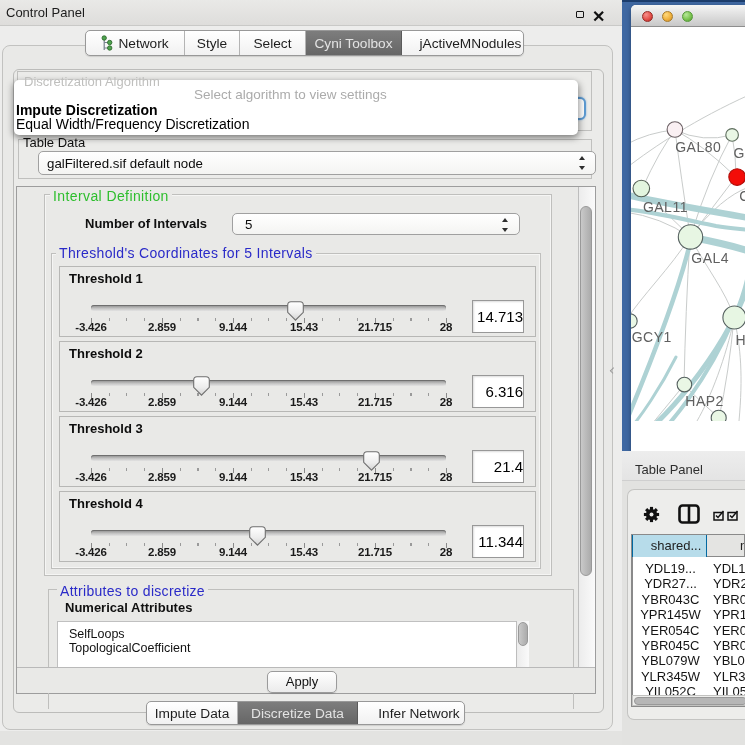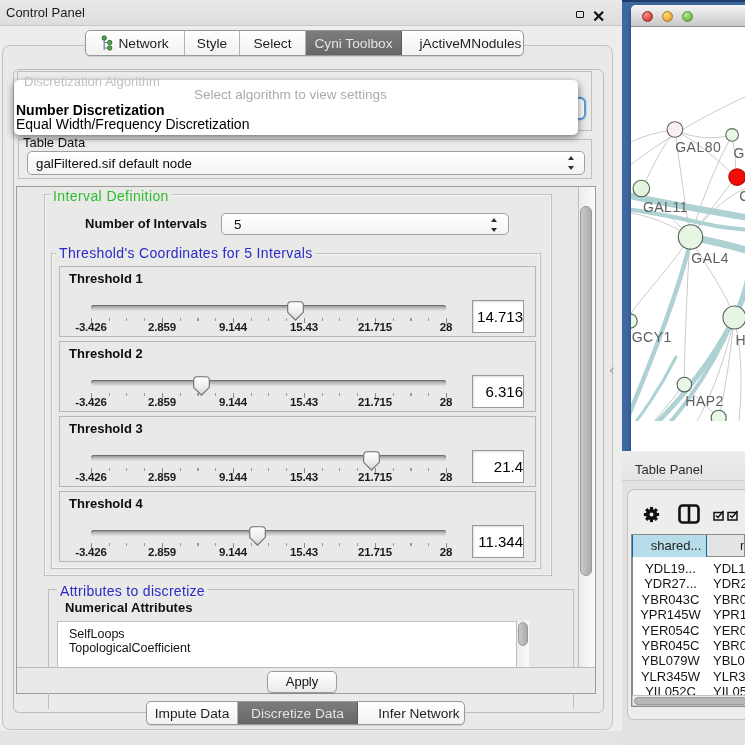--- a/index.html
+++ b/index.html
@@ -12,21 +12,21 @@
 .inner-panel{left:13px;top:69px;width:591px;height:644px;border:1px solid #bcbcba;border-radius:6px;background:#ebebe9;}
 .hidpanel{position:absolute;border:1px solid #c0c0be;background:#ebebe9;}
 .seg{position:absolute;display:flex;background:linear-gradient(#ffffff,#f1f1f1);border:1px solid #989898;border-radius:5px;overflow:hidden;box-shadow:0 1px 1px rgba(0,0,0,0.12);}
 .seg div{height:100%;display:flex;align-items:center;justify-content:center;font-size:13.7px;color:#1e1e1e;border-right:1px solid #b4b4b4;}
 .seg div:last-child{border-right:none;padding-left:16px;}
 .seg div.sel{background:linear-gradient(#7d7d7d,#666666);color:#e3e3e3;border-right:1px solid #5a5a5a;}
 .gray-lbl{font-size:13px;color:#bfbfbd;}
 .lbl{font-size:13px;color:#101010;text-align:right;}
 .blbl{font-size:13px;font-weight:bold;color:#101010;}
 .overlay{left:14px;top:80px;width:564px;height:55px;background:#fff;border-radius:5px;box-shadow:-2px 2px 6px rgba(0,0,0,0.25),2px 3px 7px rgba(0,0,0,0.3);z-index:4;}
-.combo{background:linear-gradient(#ffffff,#f4f4f2);border:1px solid #a0a0a0;border-radius:5px;}
+.combo{background:linear-gradient(#ffffff,#f4f4f2);border:1px solid #a0a0a0;border-radius:5px;margin-left:11px;}
 .combo .txt{position:absolute;left:9px;top:50%;transform:translateY(-50%);font-size:13.3px;color:#0c0c0c;white-space:nowrap;}
 .stp{position:absolute;width:8px;}
 .stp:before,.stp:after{content:"";position:absolute;left:0;border-left:3.5px solid transparent;border-right:3.5px solid transparent;}
 .stp:before{top:0;border-bottom:4.5px solid #2e2e2e;}
 .stp:after{bottom:0;border-top:4.5px solid #2e2e2e;}
 .mainpanel{left:16px;top:186px;width:580px;height:508px;border:1px solid #9d9d9d;background:#e9e9e7;}
 .grp{position:absolute;border:1px solid #bfbfbd;box-shadow:inset 0 0 0 1px rgba(255,255,255,0.55);}
 .grp-t{position:absolute;background:#e9e9e7;padding:0 3px;font-size:14px;white-space:nowrap;}
 .green{color:#2dbe2d;}
 .blue{color:#2a2ac8;}
@@ -78,21 +78,21 @@
       </svg>Network</div>
 <div style="width:55px;">Style</div>
 <div style="width:66px;">Select</div>
 <div class="sel" style="width:96px;">Cyni Toolbox</div>
 <div style="flex:1;">jActiveMNodules</div>
 </div>
 <div class="abs gray-lbl" style="left:24px;top:74px;z-index:5;">Discretization Algorithm</div>
 <div class="abs" style="left:548px;top:96.5px;width:38px;height:23.5px;background:#fff;border:2.5px solid #5d9bd3;border-radius:6px;box-shadow:0 0 2px #7fb0dc;"></div>
 <div class="abs overlay">
 <div class="abs" style="left:180px;top:7px;font-size:13.5px;color:#ababab;">Select algorithm to view settings</div>
-<div class="abs" style="left:2px;top:21.5px;font-size:14px;font-weight:bold;color:#000;">Number Discretization</div>
+<div class="abs" style="left:2px;top:21.5px;font-size:14px;font-weight:bold;color:#000;">Impute Discretization</div>
 <div class="abs" style="left:2px;top:35.5px;font-size:14px;color:#000;">Equal Width/Frequency Discretization</div>
 </div>
 <div class="abs lbl" style="left:23px;top:135px;">Table Data</div>
 <div class="abs combo" style="left:27px;top:151px;width:558px;height:24px;">
     <span class="txt" style="left:8px;">galFiltered.sif default node</span>
     <span class="stp" style="right:8px;top:4px;height:14px;"></span>
   </div>
 <div class="abs mainpanel"></div>
 <div class="abs sbv" style="left:578px;top:187px;width:17px;height:506px;"></div>
 <div class="abs sbthumb" style="left:580px;top:206px;width:12px;height:370px;"></div>

